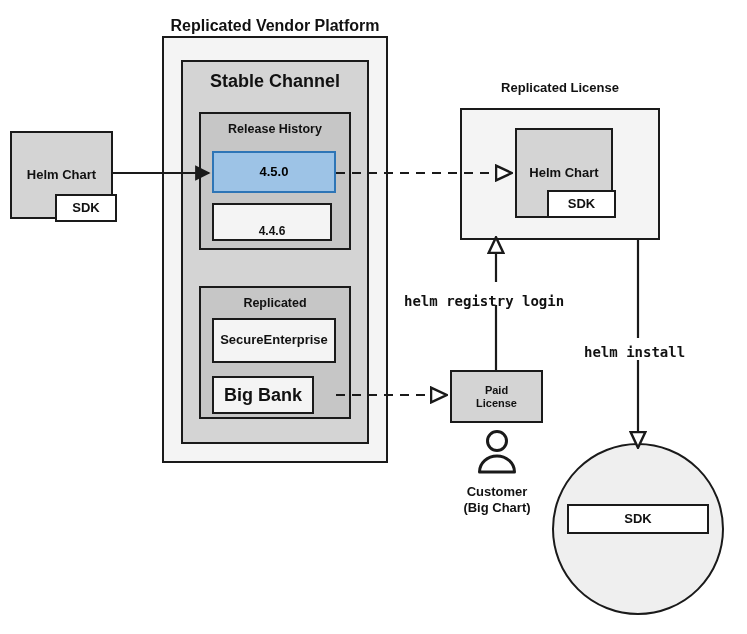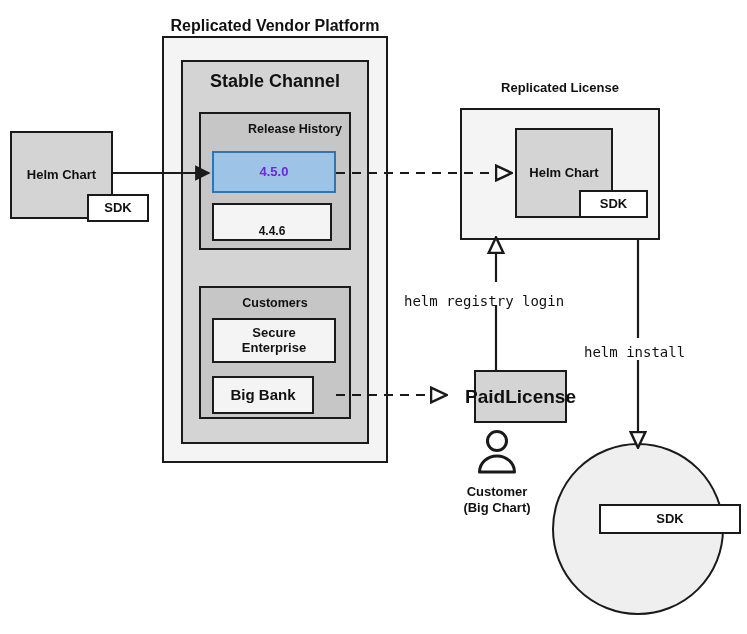--- a/index.html
+++ b/index.html
@@ -27,36 +27,36 @@
     color: #111111;
     line-height: 1.15;
   }
   .label-top {
     position: absolute;
     text-align: center;
     font-weight: bold;
     color: #111111;
     line-height: 1.2;
   }
-  .fill-white  { background: #ffffff; margin-left: 32px; }
+  .fill-white  { background: #ffffff; }
   .fill-f7     { background: #f4f4f4; }
   .fill-d4     { background: #d4d4d4; }
   .fill-c6     { background: #c6c6c6; }
-  .fill-blue   { background: #9dc3e6; border-color: #2e75b6; color: #6d28d9; align-items: center; }
+  .fill-blue   { background: #9dc3e6; border-color: #2e75b6; color: #000000; align-items: center; }
   .container-label {
     position: absolute;
     width: 100%;
     text-align: center;
     font-weight: bold;
     color: #111111;
   }
   .cmd {
     position: absolute;
     font-family: "DejaVu Sans Mono", "Liberation Mono", monospace;
-    font-weight: normal;
+    font-weight: bold;
     color: #111111;
     white-space: nowrap;
   }
   .circle {
     position: absolute;
     box-sizing: border-box;
     border: 2.5px solid #1a1a1a;
     border-radius: 50%;
     background: #efefef;
   }
@@ -87,52 +87,52 @@
   <div class="label-top" style="left:162px; top:16px; width:226px; font-size:16px;">
     <span>Replicated Vendor Platform</span>
   </div>
   <div class="box fill-f7" style="left:162px; top:36px; width:226px; height:427px; display:block;"></div>
 
   <div class="box fill-d4" style="left:181px; top:60px; width:188px; height:384px; display:block;">
     <div class="container-label" style="top:9px; font-size:18px;">Stable Channel</div>
   </div>
 
   <div class="box fill-c6" style="left:199px; top:112px; width:152px; height:138px; display:block;">
-    <div class="container-label" style="top:8px; font-size:12.5px;margin-left:20px;">Release History</div>
+    <div class="container-label" style="top:8px; font-size:12.5px;">Release History</div>
   </div>
   <div class="box fill-blue" style="left:212px; top:151px; width:124px; height:42px; font-size:13px;">
     <span>4.5.0</span>
   </div>
   <div class="box fill-f7" style="left:212px; top:203px; width:120px; height:38px; font-size:12px;align-items:flex-end;">
     <span>4.4.6</span>
   </div>
 
   <div class="box fill-c6" style="left:199px; top:286px; width:152px; height:133px; display:block;">
-    <div class="container-label" style="top:8px; font-size:12.5px;">Customers</div>
+    <div class="container-label" style="top:8px; font-size:12.5px;">Replicated</div>
   </div>
-  <div class="box fill-f7" style="left:212px; top:318px; width:124px; height:45px; font-size:13px; flex-direction:column;">
+  <div class="box fill-f7" style="left:212px; top:318px; width:124px; height:45px; font-size:13px; flex-direction:row;">
     <span>Secure</span>
     <span>Enterprise</span>
   </div>
-  <div class="box fill-f7" style="left:212px; top:376px; width:102px; height:38px; font-size:15px;">
+  <div class="box fill-f7" style="left:212px; top:376px; width:102px; height:38px; font-size:18px;">
     <span>Big Bank</span>
   </div>
 
   <div class="label-top" style="left:460px; top:80px; width:200px; font-size:13px;">
     <span>Replicated License</span>
   </div>
   <div class="box fill-f7" style="left:460px; top:108px; width:200px; height:132px; display:block;"></div>
   <div class="box fill-d4" style="left:515px; top:128px; width:98px; height:90px; font-size:13px;">
     <span>Helm Chart</span>
   </div>
   <div class="box fill-white" style="left:547px; top:190px; width:69px; height:28px; font-size:13px;">
     <span>SDK</span>
   </div>
 
-  <div class="box fill-d4" style="left:450px; top:370px; width:93px; height:53px; font-size:19px; flex-direction:row;margin-left:24px;">
+  <div class="box fill-d4" style="left:450px; top:370px; width:93px; height:53px; font-size:11px; flex-direction:column;">
     <span>Paid</span>
     <span>License</span>
   </div>
 
   <svg class="person" style="left:472px; top:428px;" width="50" height="50" viewBox="0 0 50 50">
     <circle cx="25" cy="13" r="9.5" fill="none" stroke="#1a1a1a" stroke-width="3"></circle>
     <path d="M 7.5 44 A 17.5 16 0 0 1 42.5 44 Z" fill="none" stroke="#1a1a1a" stroke-width="3" stroke-linejoin="round"></path>
   </svg>
   <div class="label-top" style="left:437px; top:484px; width:120px; font-size:13px;">
     <div>Customer</div>

